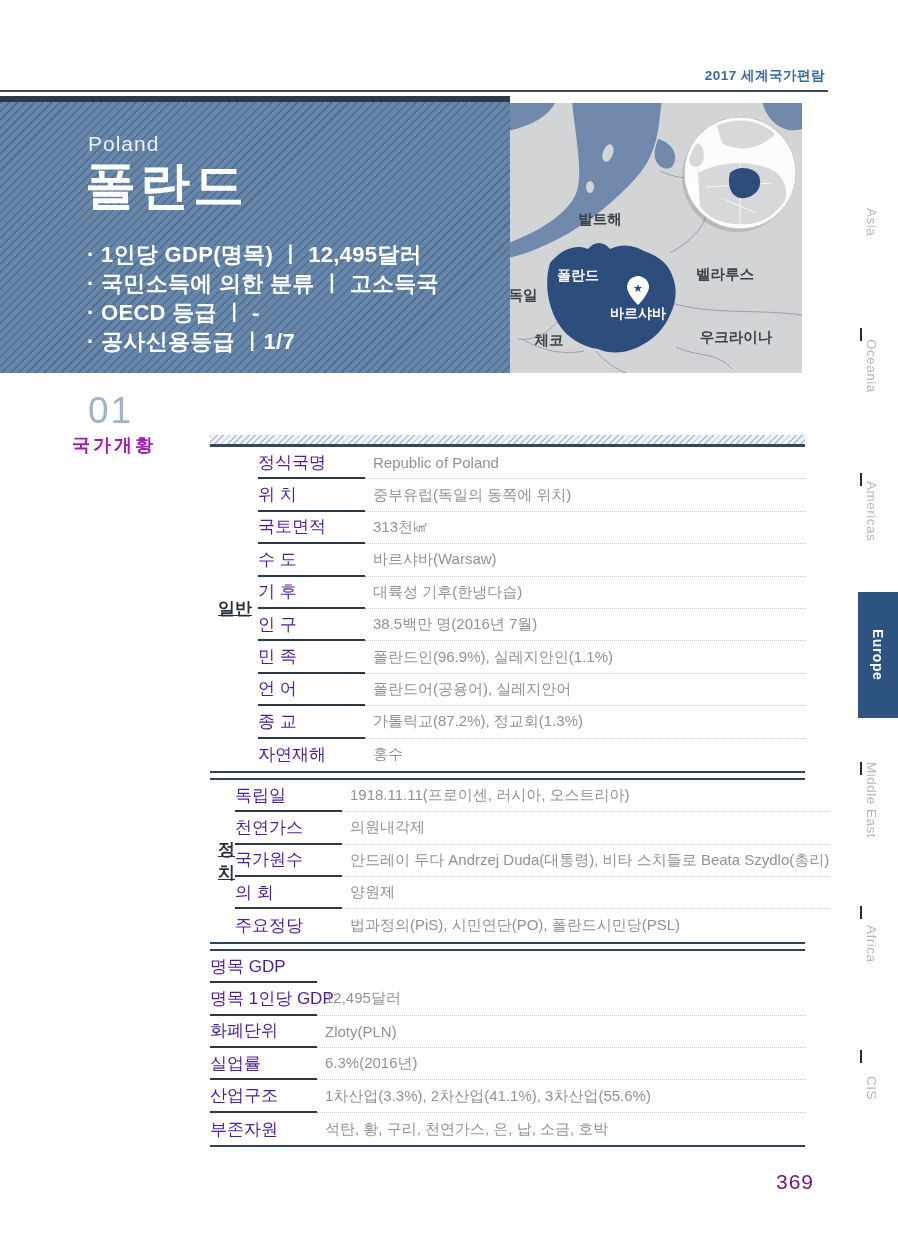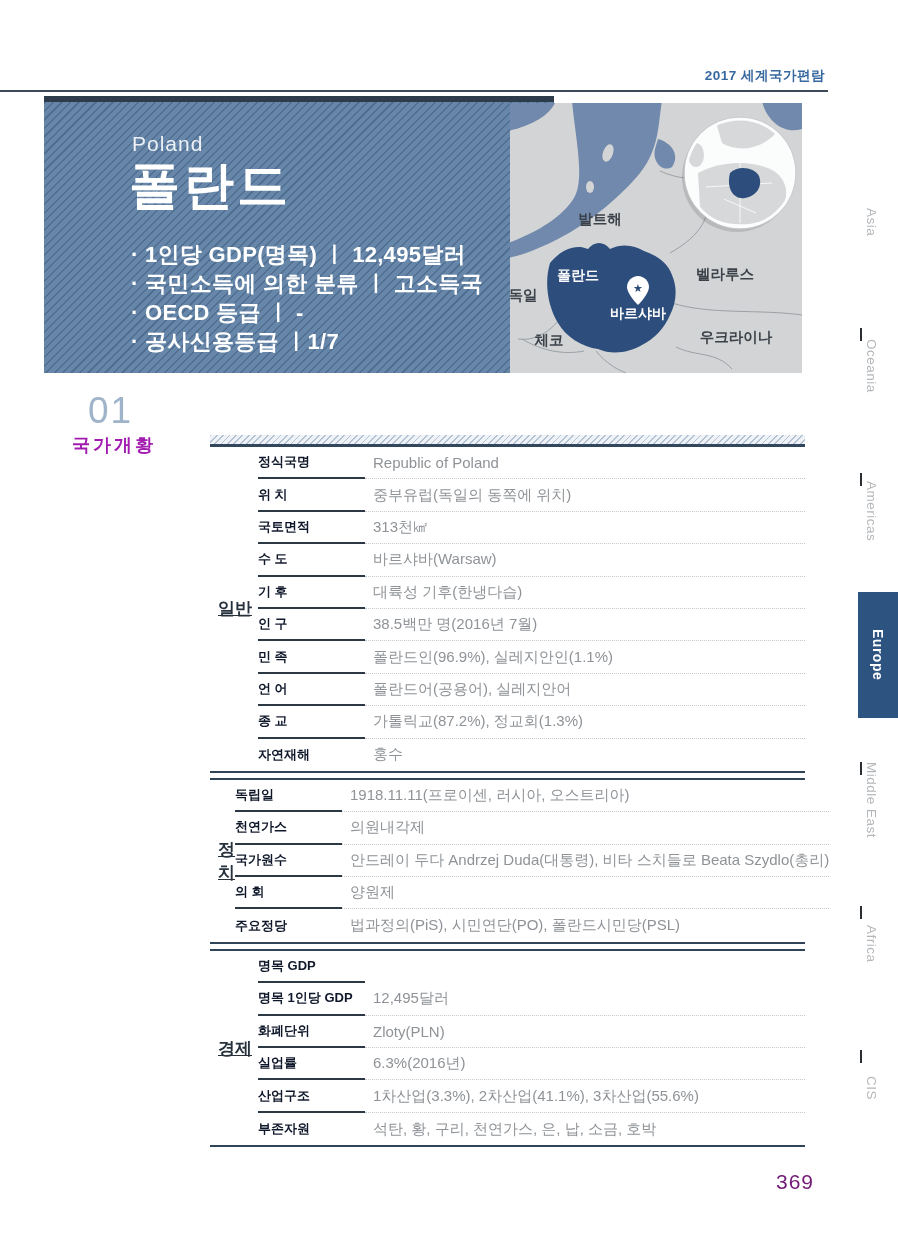--- a/index.html
+++ b/index.html
@@ -7,21 +7,21 @@
         font-family:"Liberation Sans","DejaVu Sans",sans-serif;}
 
   
   .book-title{position:absolute;top:67px;right:73px;font-size:13.5px;font-weight:bold;
               color:#36699f;letter-spacing:0.5px;}
   .header-rule{position:absolute;top:90px;left:0;width:828px;height:2px;background:#3d4956;}
 
   
   .banner{position:absolute;left:0;top:96px;width:510px;height:277px;box-sizing:border-box;
           border-top:6px solid #2d3b4a;background-color:#6687aa;
-          background-image:repeating-linear-gradient(135deg,rgba(28,48,78,0.28) 0px,rgba(28,48,78,0.28) 1.5px,transparent 1.5px,transparent 6px);margin-left:44px;}
+          background-image:repeating-linear-gradient(135deg,rgba(28,48,78,0.28) 0px,rgba(28,48,78,0.28) 1.5px,transparent 1.5px,transparent 6px);}
   .country-en{position:absolute;left:88px;top:30px;font-size:21px;color:#edf1f6;letter-spacing:1px;}
   .country-ko{position:absolute;left:85px;top:50px;font-size:51px;font-weight:bold;color:#ffffff;letter-spacing:3px;}
   .facts{position:absolute;left:87px;top:138px;margin:0;padding:0;list-style:none;
          color:#ffffff;font-size:22px;font-weight:bold;line-height:29px;letter-spacing:0.3px;}
 
   
   .map{position:absolute;left:510px;top:103px;width:292px;height:270px;}
   .map text{font-family:"Liberation Sans","DejaVu Sans",sans-serif;}
   .map .lbl-dark{fill:#3b4249;font-size:14.5px;font-weight:bold;}
   .map .lbl-white{fill:#ffffff;font-size:14px;font-weight:bold;}
@@ -44,21 +44,21 @@
   .info-table{position:absolute;left:210px;top:435px;width:595px;}
   .hatch-bar{height:9px;background-color:#eff3f7;
              background-image:repeating-linear-gradient(135deg,#b3c2d3 0px,#b3c2d3 1.3px,transparent 1.3px,transparent 4.5px);
              border-bottom:3px solid #33475c;}
   .tbl-group{display:flex;}
   .grp-name{width:48px;box-sizing:border-box;padding-left:8px;display:flex;align-items:center;
             font-size:17px;font-weight:bold;color:#26313c;text-decoration:underline;}
   .grp-rows{flex:1;display:flex;flex-direction:column;}
   .tbl-row{display:flex;height:32.4px;}
   .tbl-row .lbl{width:107px;box-sizing:border-box;display:flex;align-items:center;
-                font-size:13px;font-weight:bold;color:#0f172a;white-space:nowrap;
+                font-size:17px;font-weight:normal;color:#4c1d95;white-space:nowrap;
                 border-bottom:2px solid #2c3844;}
   .tbl-row .val{flex:1;box-sizing:border-box;display:flex;align-items:center;padding-left:8px;
                 font-size:15px;color:#8f9397;white-space:nowrap;
                 border-bottom:1px dotted #c7cacd;}
   .tbl-row.last .lbl,.tbl-row.last .val{border-bottom:none;}
   .grp-divider{height:5px;border-top:2px solid #31455a;border-bottom:2px solid #31455a;}
   .tbl-bottom{height:0;border-top:2px solid #31455a;}
 
   .page-num{position:absolute;top:1170px;right:84px;font-size:21px;color:#701a75;
             font-weight:300;letter-spacing:1px;}
@@ -233,21 +233,20 @@
               <div class="val">양원제</div>
             </div>
             <div class="tbl-row last">
               <div class="lbl">주요정당</div>
               <div class="val">법과정의(PiS), 시민연단(PO), 폴란드시민당(PSL)</div>
             </div>
           </div>
         </div>
         <div class="grp-divider"></div>
         <div class="tbl-group">
-          <div class="grp-name">경제</div>
           <div class="grp-rows">
             <div class="tbl-row">
               <div class="lbl">명목 GDP</div>
             </div>
             <div class="tbl-row">
               <div class="lbl">명목 1인당 GDP</div>
               <div class="val">12,495달러</div>
             </div>
             <div class="tbl-row">
               <div class="lbl">화폐단위</div>

